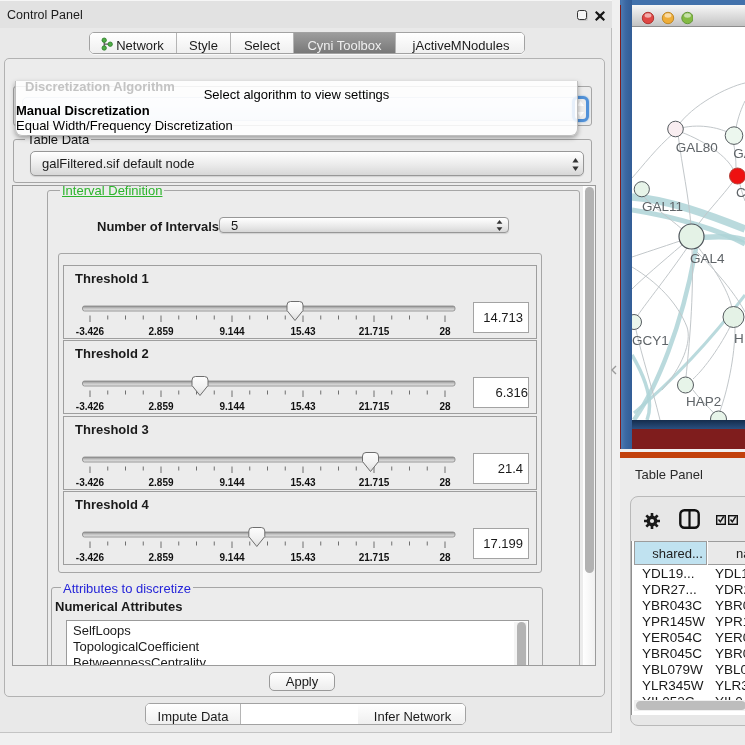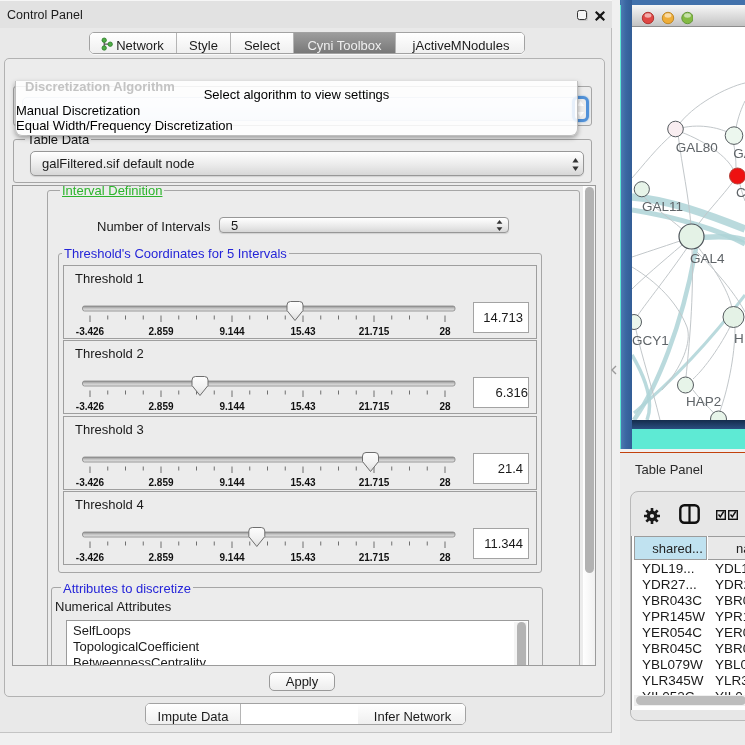--- a/index.html
+++ b/index.html
@@ -1,20 +1,20 @@
 <!DOCTYPE html>
 <html><head>
 <meta charset="utf-8">
 <style>
 *{margin:0;padding:0;box-sizing:border-box;}
 html,body{width:745px;height:745px;overflow:hidden;}
 body{position:relative;background:#f0f0f0;font-family:"Liberation Sans",sans-serif;color:#1a1a1a;}
 .abs{position:absolute;}
 .t13{font-size:13px;line-height:13px;}
-.bold{font-weight:normal;}
+.bold{font-weight:bold;}
 .grpbox{position:absolute;border:1px solid #a6a6a6;border-radius:3px;}
 .grptitle{position:absolute;font-size:13px;line-height:13px;background:#ececec;padding:0 2px;}
 .combo{position:absolute;border:1px solid #979797;border-radius:5px;background:linear-gradient(#ffffff,#e9e9e9 60%,#d7d7d7);box-shadow:0 1px 1px rgba(0,0,0,0.12);}
 .seg{position:absolute;top:0;bottom:0;background:linear-gradient(#ffffff,#efefef);border-right:1px solid #b5b5b5;color:#1a1a1a;font-size:13px;text-align:center;}
 .seg.dark{background:linear-gradient(#9d9d9d,#787878);color:#efefef;}
 .segtxt{position:absolute;left:0;right:0;top:5px;}
 </style>
 </head>
 <body>
 
@@ -100,21 +100,20 @@
 
   <div class="abs t13 bold" style="left:84px;top:34px;">Number of Intervals</div>
   <div class="combo" style="left:206px;top:31px;width:290px;height:16px;border-radius:4px;"></div>
   <div class="abs t13" style="left:218px;top:33px;">5</div>
   <svg class="abs" style="left:483px;top:33.5px;" width="7" height="11" viewBox="0 0 7 11">
       <path d="M3.5 0 L6.4 3.8 H0.6 Z" fill="#333"></path>
       <path d="M3.5 11 L6.4 7.2 H0.6 Z" fill="#333"></path>
     </svg>
 
   <div class="grpbox" style="left:45px;top:67px;width:484px;height:320px;"></div>
-  <div class="grptitle" style="left:49px;top:61px;color:#2525d8;">Threshold's Coordinates for 5 Intervals</div>
 
   <div class="abs" style="left:50px;top:78.5px;width:474px;height:74px;border:1px solid #9e9e9e;">
     <div class="abs t13 bold" style="left:11px;top:6px;">Threshold 1</div>
     <div class="abs" style="left:409px;top:36px;width:56px;height:31px;background:#fff;border:1px solid #a3a3a3;font-size:13px;line-height:29px;text-align:right;padding-right:5px;">14.713</div>
     <svg class="abs" style="left:0;top:28px;" width="474" height="46" viewBox="0 0 474 46">
       <defs>
           <linearGradient id="thg0" x1="0" y1="0" x2="0" y2="1">
             <stop offset="0" stop-color="#fdfdfd"></stop>
             <stop offset="0.6" stop-color="#f0f0f0"></stop>
             <stop offset="1" stop-color="#dcdcdc"></stop>
@@ -194,21 +193,21 @@
           <text x="168" y="40.5" text-anchor="middle">9.144</text>
           <text x="239" y="40.5" text-anchor="middle">15.43</text>
           <text x="310" y="40.5" text-anchor="middle">21.715</text>
           <text x="381" y="40.5" text-anchor="middle">28</text>
         </g>
       <path d="M298.5 11 Q298.5 7.5 302 7.5 H311 Q314.5 7.5 314.5 11 V16.5 L306.5 26.5 L298.5 16.5 Z" fill="url(#thg2)" stroke="#6e6e6e" stroke-width="1"></path>
     </svg>
   </div>
   <div class="abs" style="left:50px;top:305px;width:474px;height:74px;border:1px solid #9e9e9e;">
     <div class="abs t13 bold" style="left:11px;top:6px;">Threshold 4</div>
-    <div class="abs" style="left:409px;top:36px;width:56px;height:31px;background:#fff;border:1px solid #a3a3a3;font-size:13px;line-height:29px;text-align:right;padding-right:5px;">11.344</div>
+    <div class="abs" style="left:409px;top:36px;width:56px;height:31px;background:#fff;border:1px solid #a3a3a3;font-size:13px;line-height:29px;text-align:right;padding-right:5px;">17.199</div>
     <svg class="abs" style="left:0;top:28px;" width="474" height="46" viewBox="0 0 474 46">
       <defs>
           <linearGradient id="thg3" x1="0" y1="0" x2="0" y2="1">
             <stop offset="0" stop-color="#fdfdfd"></stop>
             <stop offset="0.6" stop-color="#f0f0f0"></stop>
             <stop offset="1" stop-color="#dcdcdc"></stop>
           </linearGradient>
       <linearGradient id="trk3" x1="0" y1="0" x2="0" y2="1">
             <stop offset="0" stop-color="#8f8f8f"></stop>
             <stop offset="0.5" stop-color="#c6c6c6"></stop>
@@ -239,21 +238,21 @@
     <div class="abs" style="right:1px;top:1px;width:13px;height:58px;background:#f4f4f4;"></div>
     <div class="abs" style="right:2.5px;top:1px;width:9px;height:58px;background:#b3b3b3;border-radius:5px 5px 0 0;"></div>
   </div>
 </div>
 
 <div class="abs" style="left:583px;top:186px;width:12px;height:479px;background:linear-gradient(90deg,#ffffff,#f1f1f1);"></div>
 <div class="abs" style="left:585px;top:187px;width:8.5px;height:386px;background:#b2b2b2;border-radius:5px;"></div>
 
 <div class="abs" style="left:269px;top:672px;width:66px;height:19px;border:1px solid #9a9a9a;border-radius:5px;background:linear-gradient(#ffffff,#ededed);text-align:center;font-size:13px;line-height:18px;">Apply</div>
 
-<div class="abs" style="left:620px;top:0;width:125px;height:449px;background:#5eead4;">
+<div class="abs" style="left:620px;top:0;width:125px;height:449px;background:#7f1d1d;">
   <div class="abs" style="left:0;top:0;width:125px;height:5px;background:#4272ac;"></div>
   <div class="abs" style="left:1px;top:0;width:11px;height:449px;background:linear-gradient(90deg,#4d7ab2,#3a67a2 45%,#335d96);"></div>
 
   <div class="abs" style="left:12px;top:5px;width:113px;height:22px;background:linear-gradient(#f7f7f7,#d3d3d3 70%,#c3c3c3);border-bottom:1px solid #8e8e8e;"></div>
   <svg class="abs" style="left:21px;top:11px;" width="52" height="14" viewBox="0 0 52 14">
     <circle cx="7" cy="7" r="5.7" fill="#df4744" stroke="#b03532" stroke-width="1"></circle>
     <circle cx="27" cy="7" r="5.7" fill="#eead38" stroke="#c08a28" stroke-width="1"></circle>
     <circle cx="46.5" cy="7" r="5.7" fill="#83ba43" stroke="#62953a" stroke-width="1"></circle>
     <ellipse cx="7" cy="4.5" rx="3.4" ry="2.2" fill="rgba(255,255,255,.55)"></ellipse>
     <ellipse cx="27" cy="4.5" rx="3.4" ry="2.2" fill="rgba(255,255,255,.55)"></ellipse>
@@ -313,21 +312,21 @@
         <text x="0" y="318">GCY1</text>
         <text x="102" y="316">H</text>
         <text x="54" y="379">HAP2</text>
       </g>
     </svg>
   </div>
 
   <div class="abs" style="left:12px;top:420px;width:113px;height:9px;background:linear-gradient(#142c4c,#2a4f7f);"></div>
 </div>
 
-<div class="abs" style="left:620px;top:452px;width:125px;height:293px;background:#ebebeb;border-top:1px solid #c2410c;">
+<div class="abs" style="left:620px;top:452px;width:125px;height:293px;background:#ebebeb;border-top:6px solid #c2410c;">
   <div class="abs t13" style="left:15px;top:10px;color:#2a2a2a;">Table Panel</div>
 
   <div class="abs" style="left:10px;top:38px;width:130px;height:230px;background:#e7e7e7;border:1px solid #b9b9b9;border-radius:8px;"></div>
 
   <svg class="abs" style="left:23px;top:54px;" width="18" height="18" viewBox="0 0 18 18">
     <g fill="#1a1a1a">
         <circle cx="9" cy="9" r="5.4"></circle>
     <g stroke="#1a1a1a" stroke-width="2.6">
           <path d="M9 1 V4 M9 14 V17 M1 9 H4 M14 9 H17 M3.3 3.3 L5.5 5.5 M12.5 12.5 L14.7 14.7 M14.7 3.3 L12.5 5.5 M5.5 12.5 L3.3 14.7"></path>
         </g>

